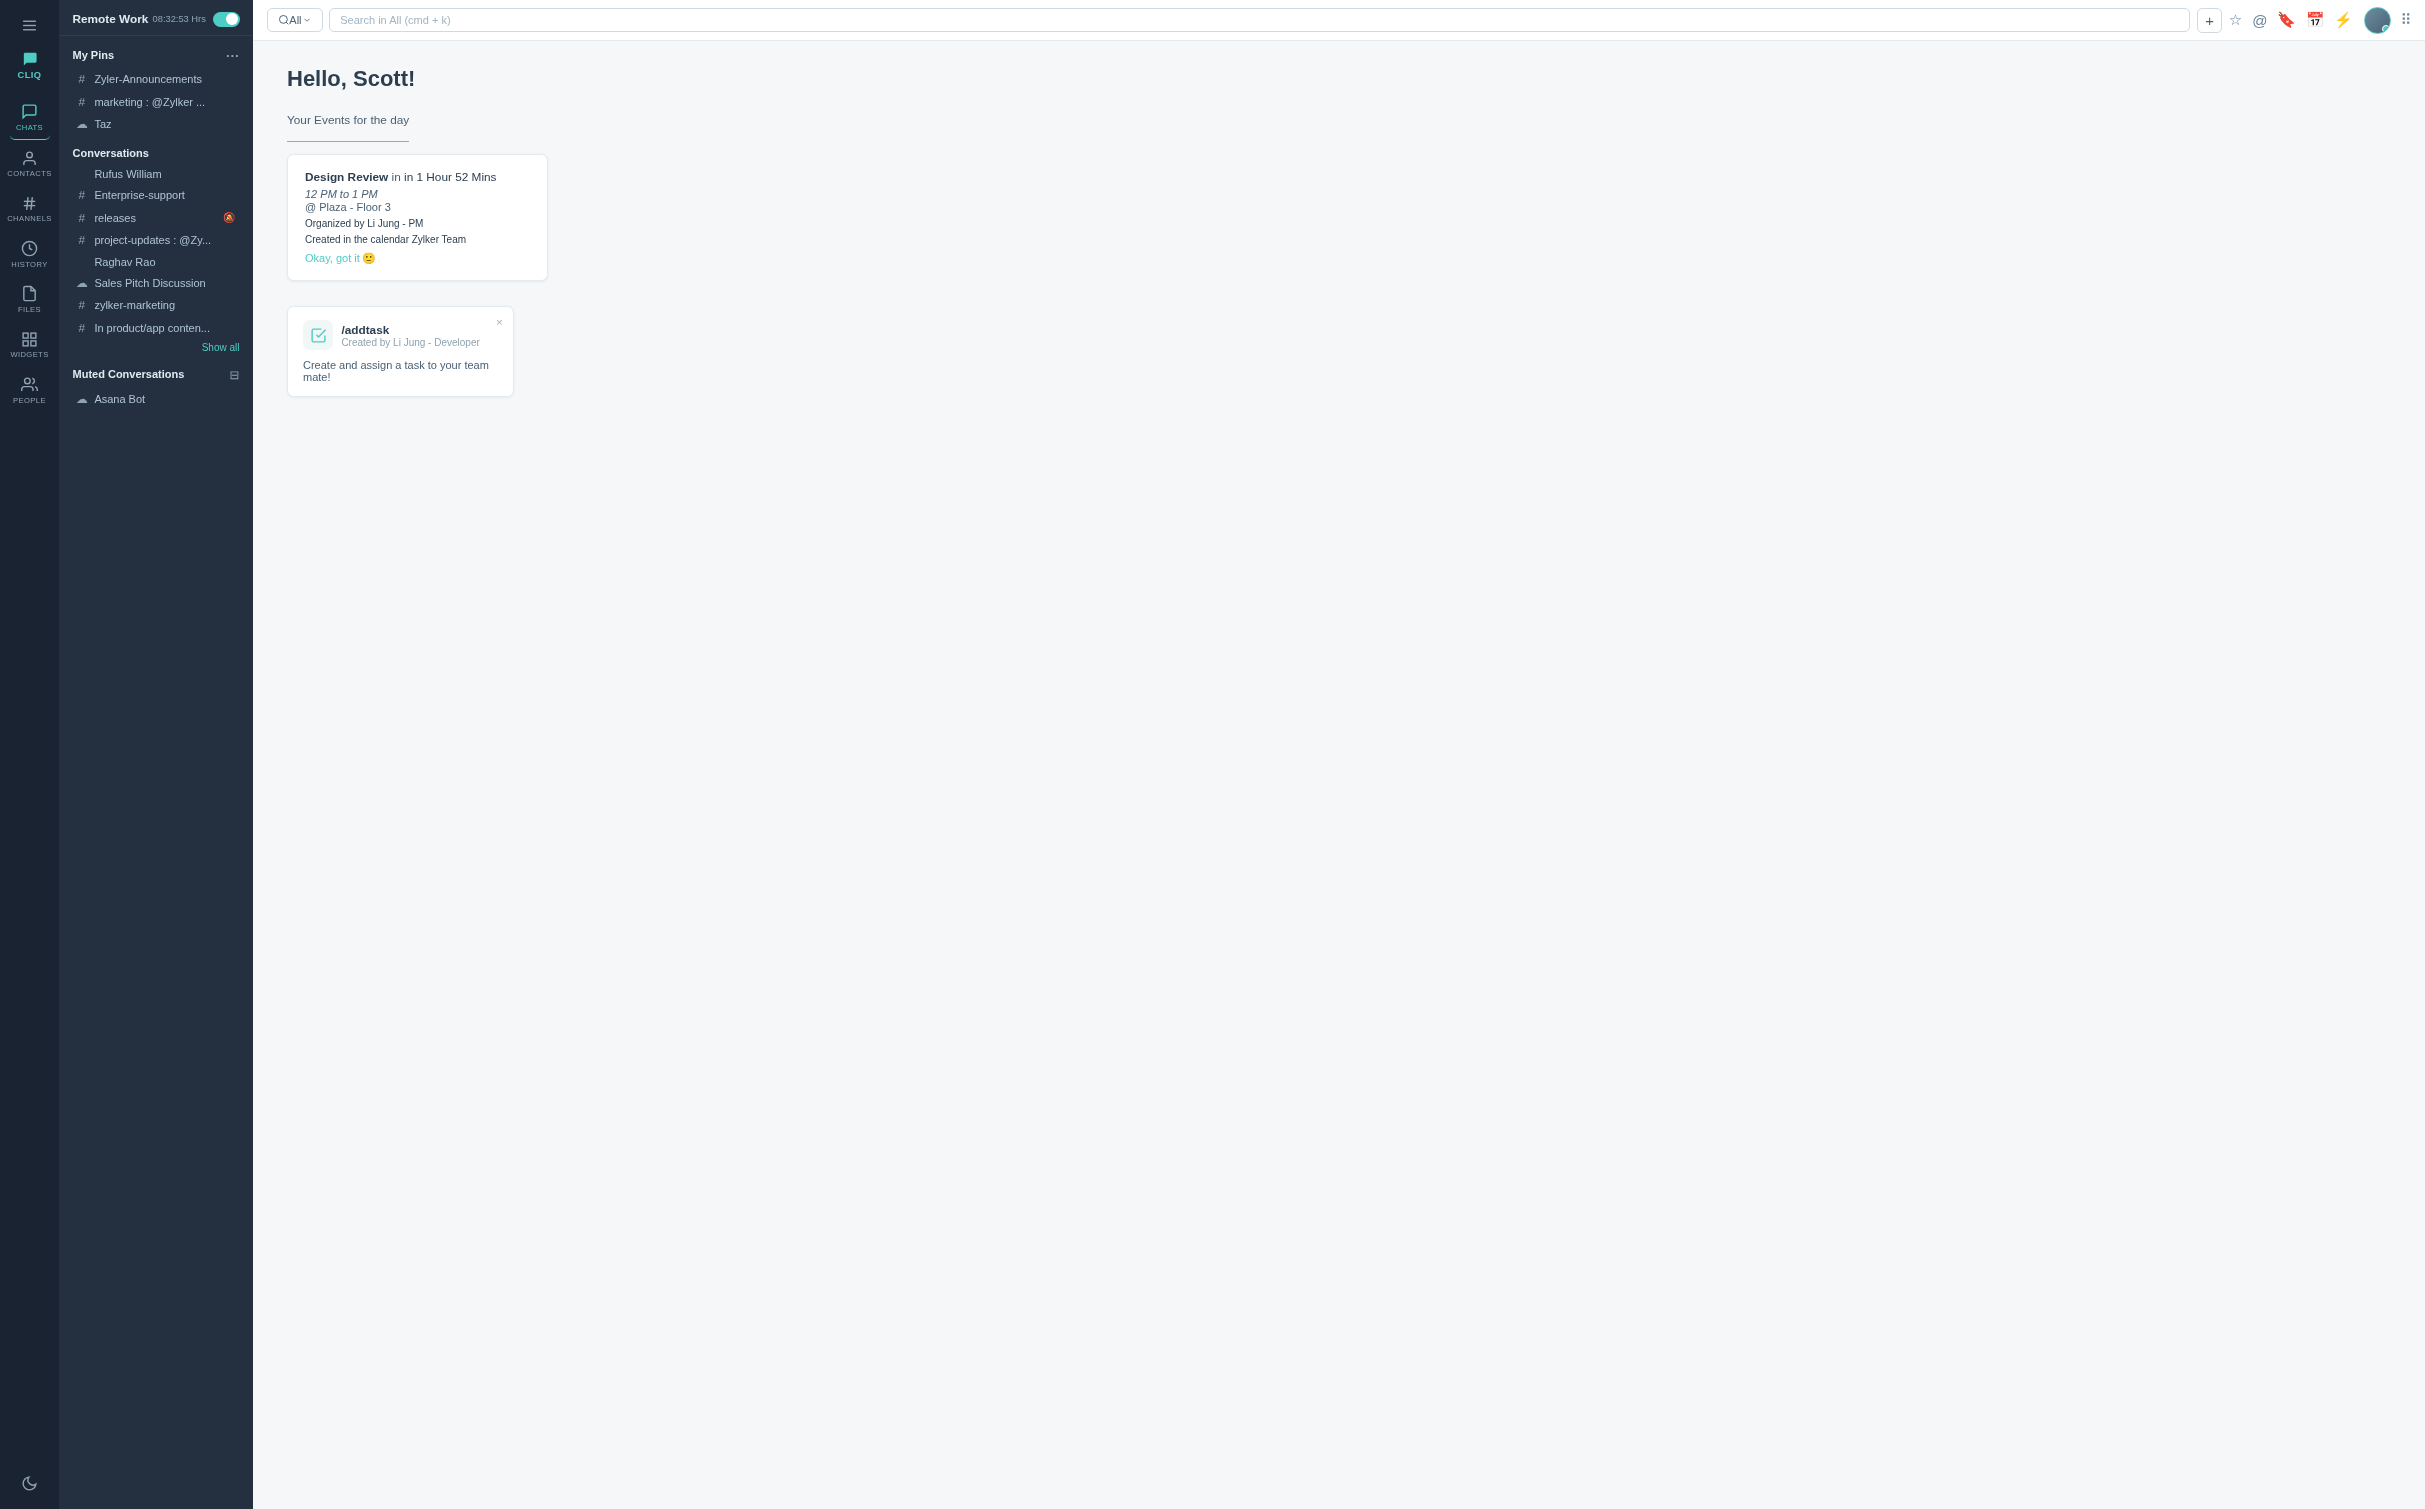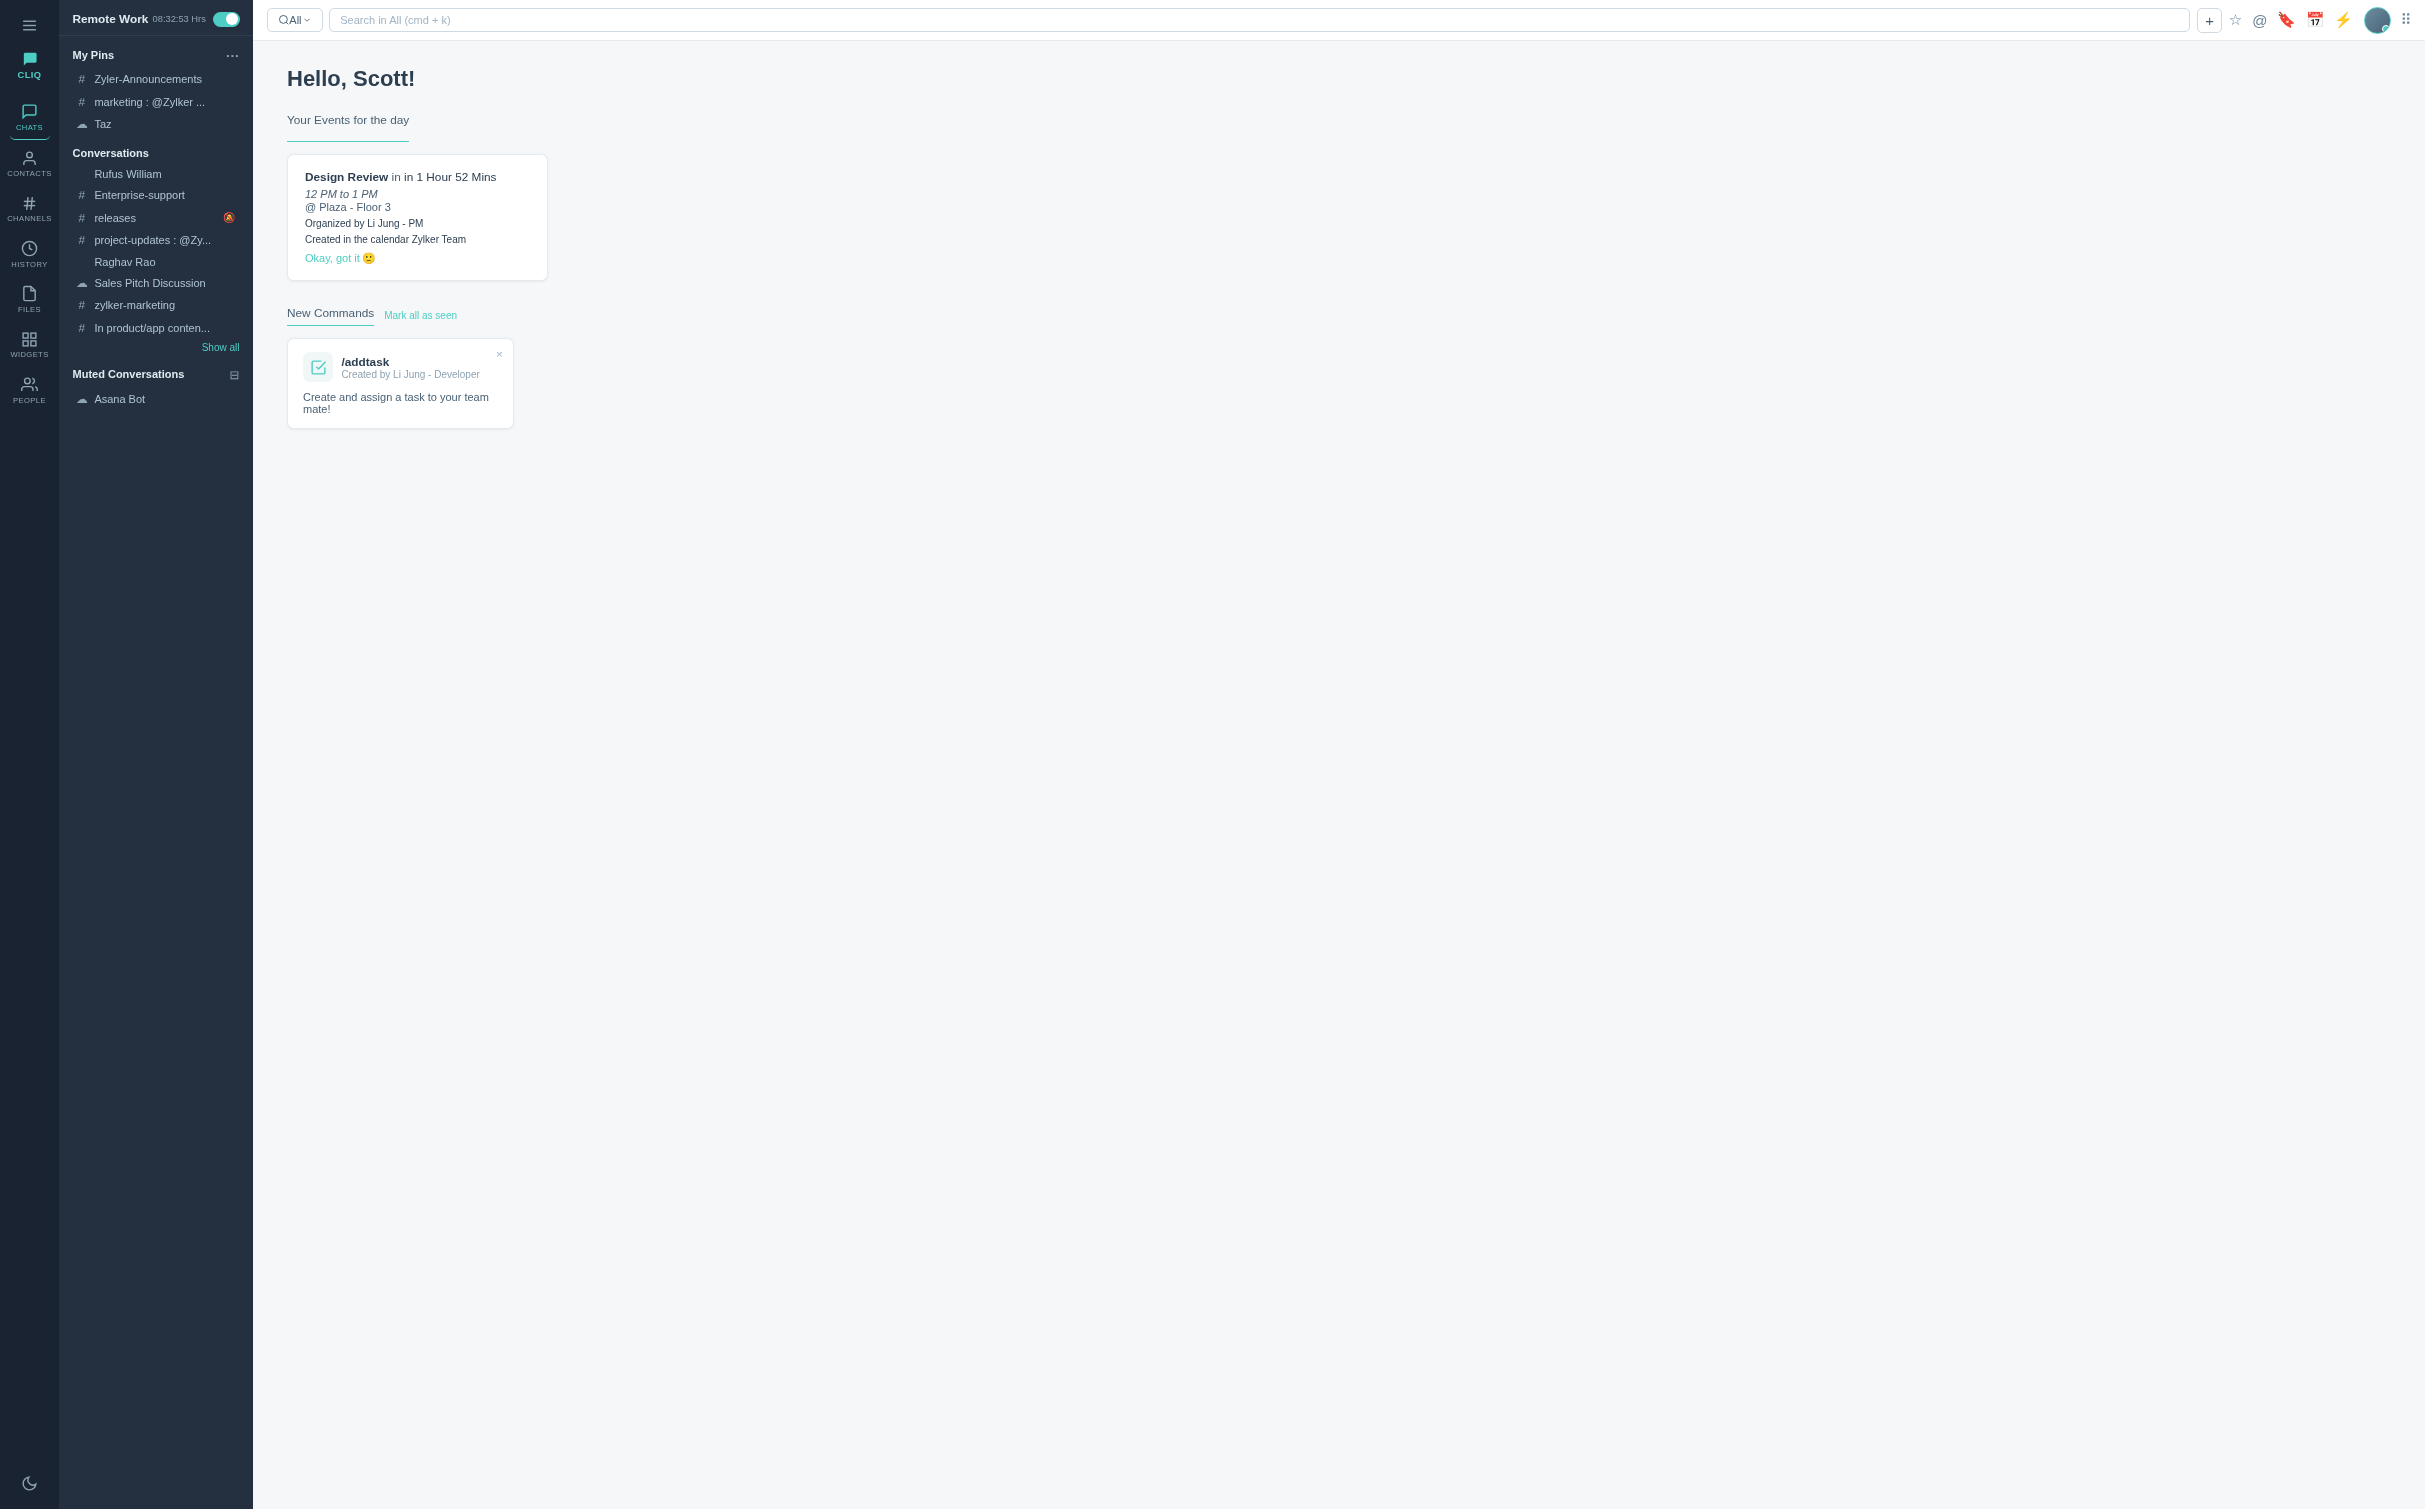--- a/index.html
+++ b/index.html
@@ -581,24 +581,20 @@
         <span>Li Jung - PM</span>
       </div>
       <div class="event-meta">
         <span>Created in the calendar</span>
         <span>Zylker Team</span>
       </div>
       <div class="event-response">Okay, got it 🙂</div>
     </div>
 
     
-    <div class="commands-header">
-      <span class="commands-title">New Commands</span>
-      <span class="mark-all">Mark all as seen</span>
-    </div>
 
     
     <div class="command-card">
       <span class="command-card-close">×</span>
       <div class="command-header">
         <div class="command-icon">
           <svg viewBox="0 0 24 24" width="17" height="17" fill="none" stroke="currentColor" stroke-width="2">
               <path d="M9 11l3 3L22 4"></path>
               <path d="M21 12v7a2 2 0 0 1-2 2H5a2 2 0 0 1-2-2V5a2 2 0 0 1 2-2h11"></path>
             </svg>

